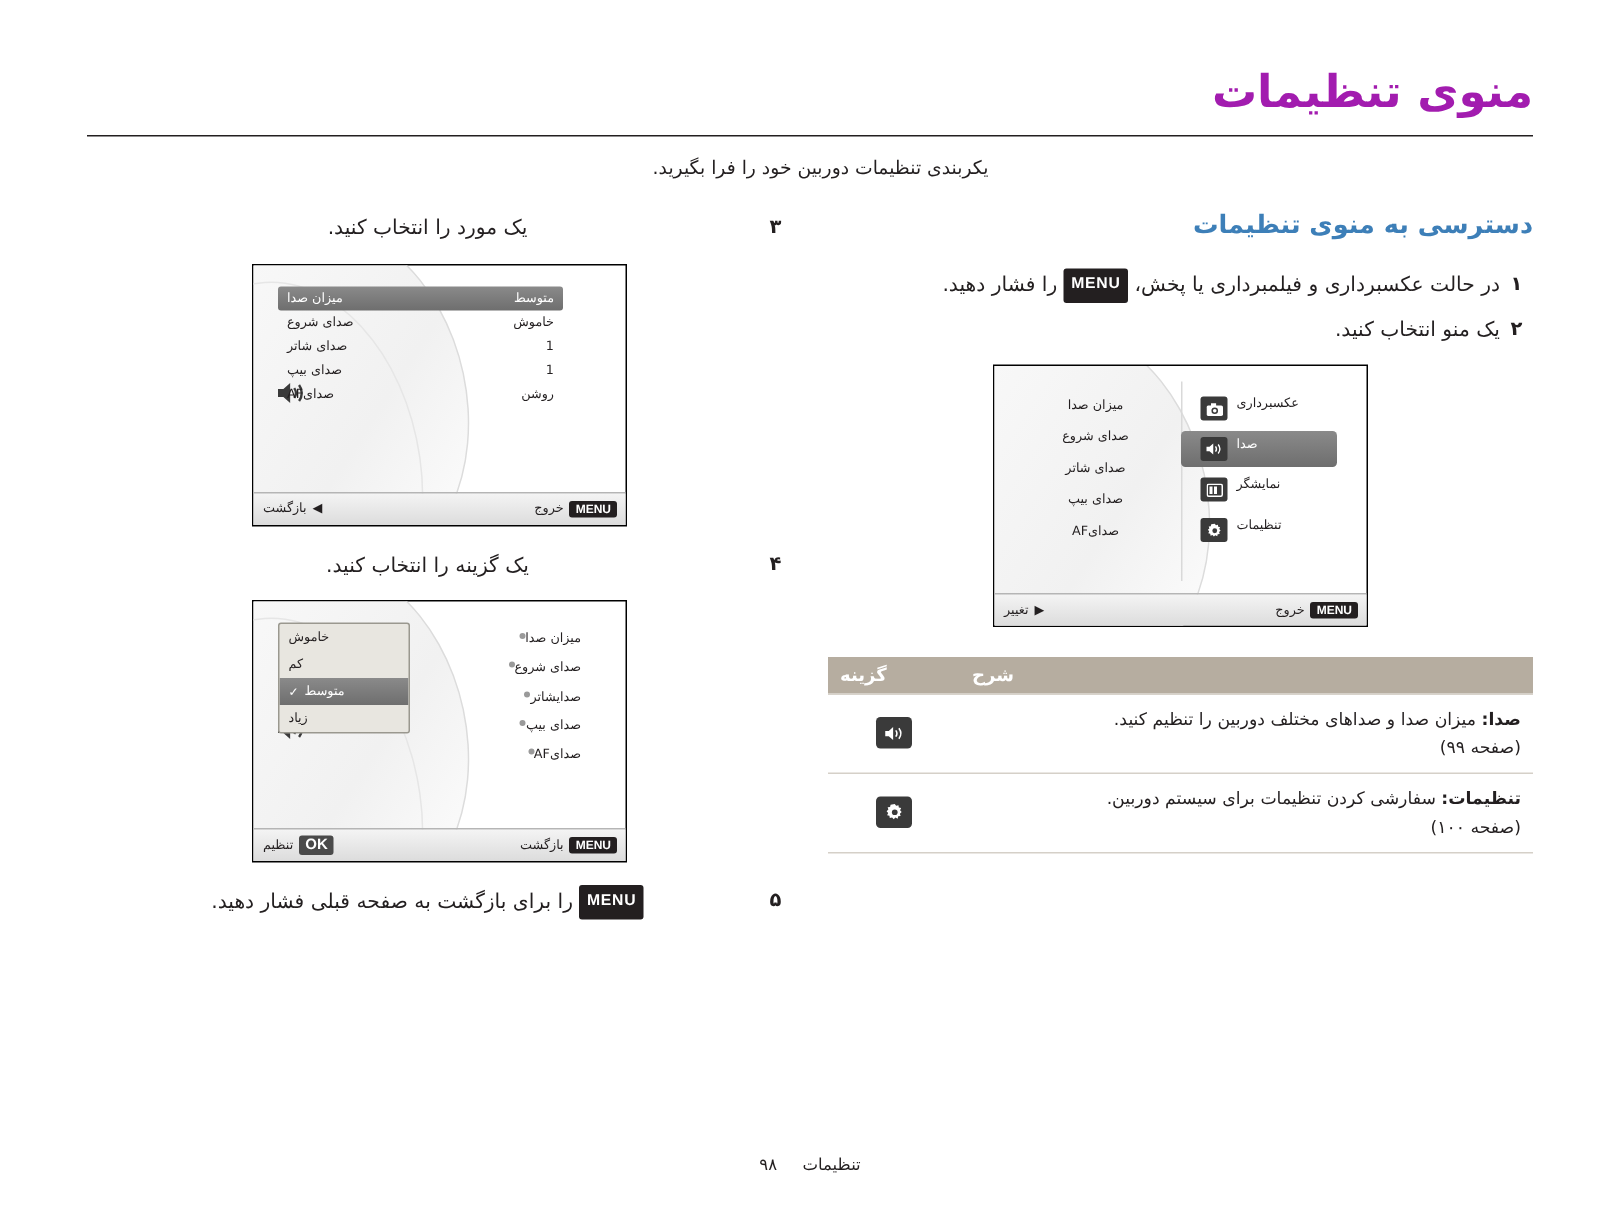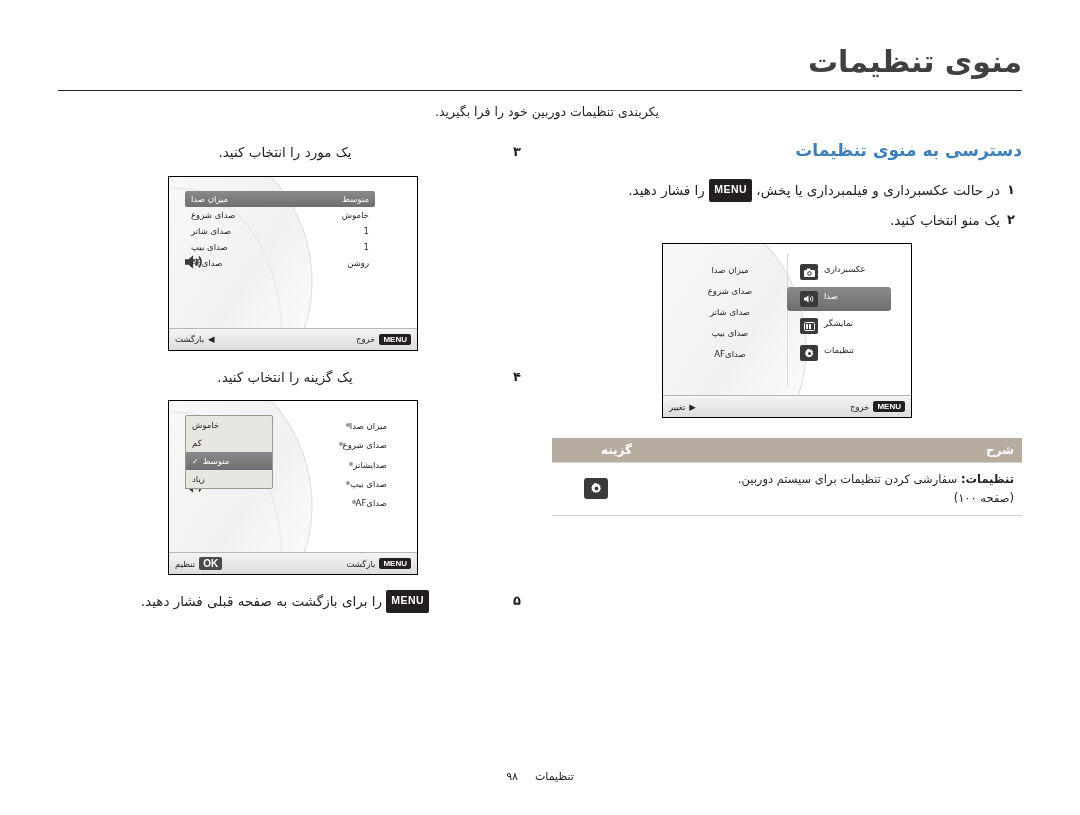--- a/index.html
+++ b/index.html
@@ -16,21 +16,21 @@
   .page {
     position: absolute;
     inset: 0;
   }
   
   .doc-title {
     position: absolute;
     top: 44px; right: 58px;
     font-size: 30px;
     font-weight: bold;
-    color: #404040;
+    color: #a21caf;
     letter-spacing: 0px;
   }
   .title-rule {
     position: absolute;
     top: 90px; left: 58px; right: 58px;
     border-bottom: 1px solid #231f20;
     height: 0;
   }
   .intro-line {
     position: absolute;
@@ -296,21 +296,21 @@
     border-collapse: collapse;
     font-size: 11.5px;
     margin-top: 20px;
   }
   .tbl th {
     background: #b6ada0;
     color: #ffffff;
     font-weight: bold;
     font-size: 12px;
     padding: 5px 8px;
-    text-align: right;
+    text-align: left;
     border: none;
   }
   .tbl th.th-icon { width: 72px; }
   .tbl td {
     padding: 7px 8px;
     border-bottom: 1px solid #d5d0c8;
     vertical-align: middle;
     text-align: right;
     line-height: 1.65;
     font-size: 11.5px;
@@ -436,20 +436,35 @@
     </div>
 
     <table class="tbl">
       <thead>
         <tr>
           <th>شرح</th>
           <th class="th-icon">گزینه</th>
         </tr>
       </thead>
       <tbody>
+        <tr>
+          <td>
+            <b>صدا:</b>
+            <span>میزان صدا و صداهای مختلف دوربین را تنظیم کنید.</span><br>
+            <span>(صفحه ۹۹)</span>
+          </td>
+          <td class="icon-cell">
+            <span class="icon-box">
+              <svg width="14" height="12" viewBox="0 0 12 10">
+                  <path d="M1 3.5h2L5.5 1.3v7.4L3 6.5H1z" fill="#fff"></path>
+                  <path d="M7 3.2a3 3 0 010 3.6M8.8 2a5 5 0 010 6" stroke="#fff" stroke-width="0.9" fill="none"></path>
+                </svg>
+            </span>
+          </td>
+        </tr>
         <tr>
           <td>
             <b>تنظیمات:</b>
             <span>سفارشی کردن تنظیمات برای سیستم دوربین.</span><br>
             <span>(صفحه ۱۰۰)</span>
           </td>
           <td class="icon-cell">
             <span class="icon-box">
               <svg width="13" height="13" viewBox="0 0 11 11">
                   <path d="M5.5 0.8l.8 1.1 1.3-.4.2 1.35 1.3.3-.6 1.25.9 1-1 .9.4 1.3-1.35.2-.3 1.3-1.25-.6-1 .9-.9-1-1.3.4-.2-1.35-1.3-.3.6-1.25-.9-1 1-.9-.4-1.3 1.35-.2.3-1.3z" fill="#fff"></path>

